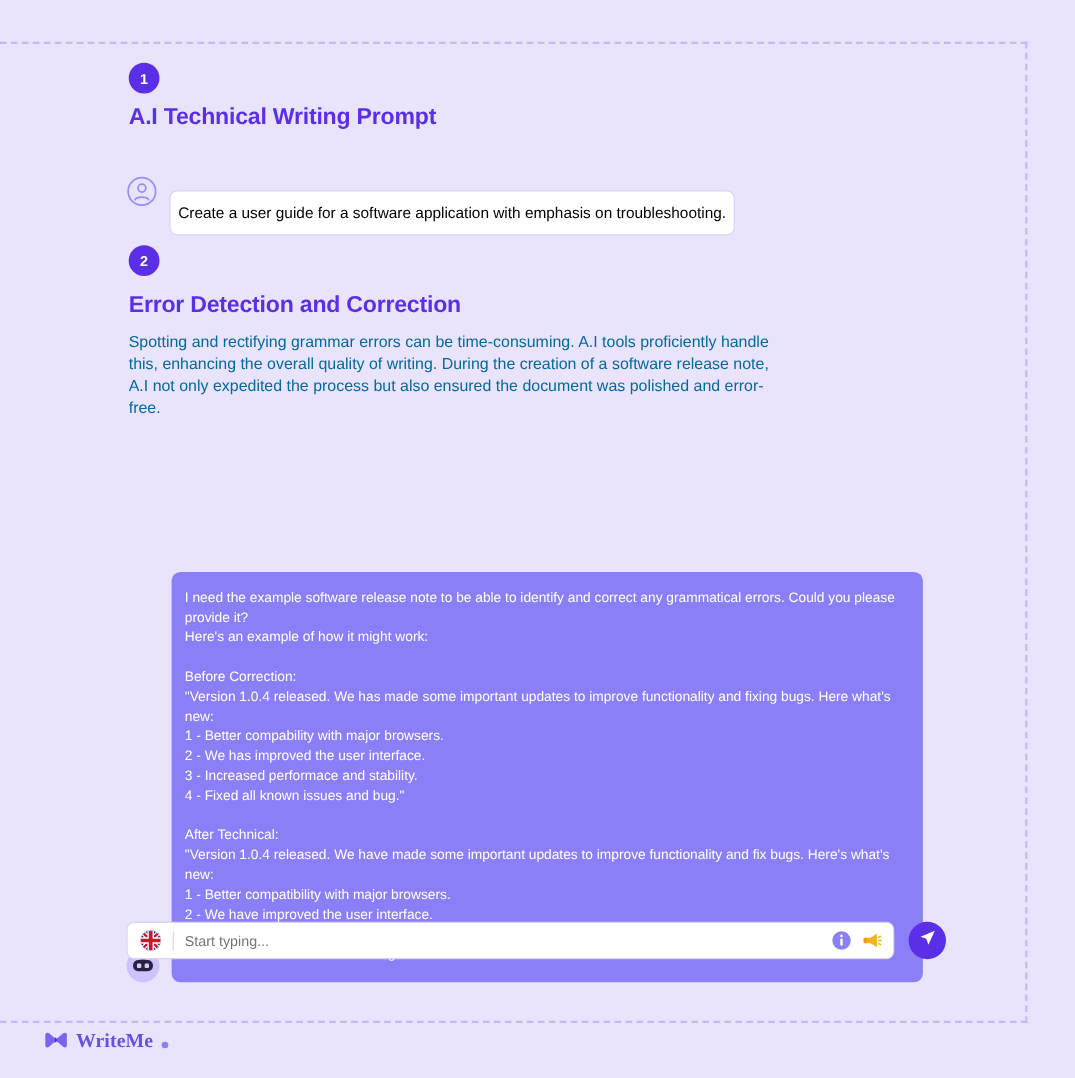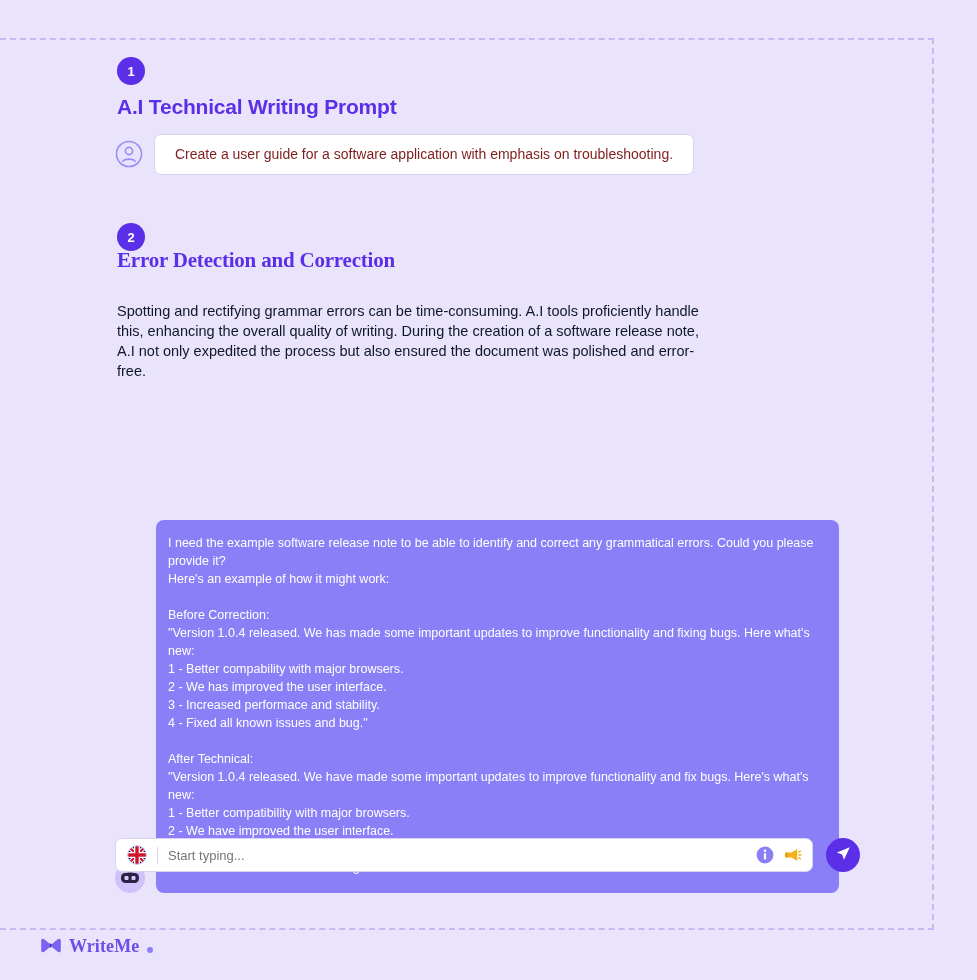--- a/index.html
+++ b/index.html
@@ -55,21 +55,21 @@
     color: #5b2ee8;
     font-size: 21px;
     font-weight: bold;
     letter-spacing: -0.2px;
     margin: 0;
   }
 
   .body-text {
     font-size: 14.5px;
     line-height: 20px;
-    color: #0f172a;
+    color: #0369a1;
     margin: 0;
     max-width: 600px;
   }
 
   
   .avatar-user {
     width: 28px;
     height: 28px;
     flex: 0 0 28px;
   }
@@ -87,24 +87,25 @@
   
   .prompt-row {
     display: flex;
     align-items: center;
     gap: 11px;
   }
   .prompt-pill {
     background: #ffffff;
     border: 1px solid #d9d2f5;
     border-radius: 7px;
-    padding: 11px 20px;
+    padding: 11px 7px;
     font-size: 14px;
-    color: #7f1d1d;
+    color: #000000;
     line-height: 1.2;
+    margin-top: 39px;
   }
 
   
   .bot-row {
     display: flex;
     align-items: flex-end;
     gap: 11px;
   }
   .bot-bubble {
     background: #8b7ff7;
@@ -228,21 +229,21 @@
         <path d="M7.8 21.5 C9.3 18.3 18.7 18.3 20.2 21.5" fill="none" stroke="#9b8df5" stroke-width="1.6" stroke-linecap="round"></path>
       </svg>
     </span>
     <div class="prompt-pill">Create a user guide for a software application with emphasis on troubleshooting.</div>
   </div>
 
   <div style="position:absolute; left:117px; top:223px;">
     <div class="step-badge">2</div>
   </div>
 
-  <h2 class="section-title" style="position:absolute; left:117px; top:248px;font-family:Liberation Serif, serif;">Error Detection and Correction</h2>
+  <h2 class="section-title" style="position:absolute; left:117px; top:266px;">Error Detection and Correction</h2>
 
   <p class="body-text" style="position:absolute; left:117px; top:301px; width:596px;">Spotting and rectifying grammar errors can be time-consuming. A.I tools proficiently handle this, enhancing the overall quality of writing. During the creation of a software release note, A.I not only expedited the process but also ensured the document was polished and error-free.</p>
 
 
 
   <div class="bot-row" style="position:absolute; left:115px; top:520px;">
     <span class="avatar-bot">
       <svg viewBox="0 0 30 30" width="30" height="30">
         <rect x="6" y="10" width="18" height="10" rx="4.5" fill="#2b2243"></rect>
         <rect x="9.5" y="13" width="4" height="4" rx="1" fill="#d6cdfa"></rect>

